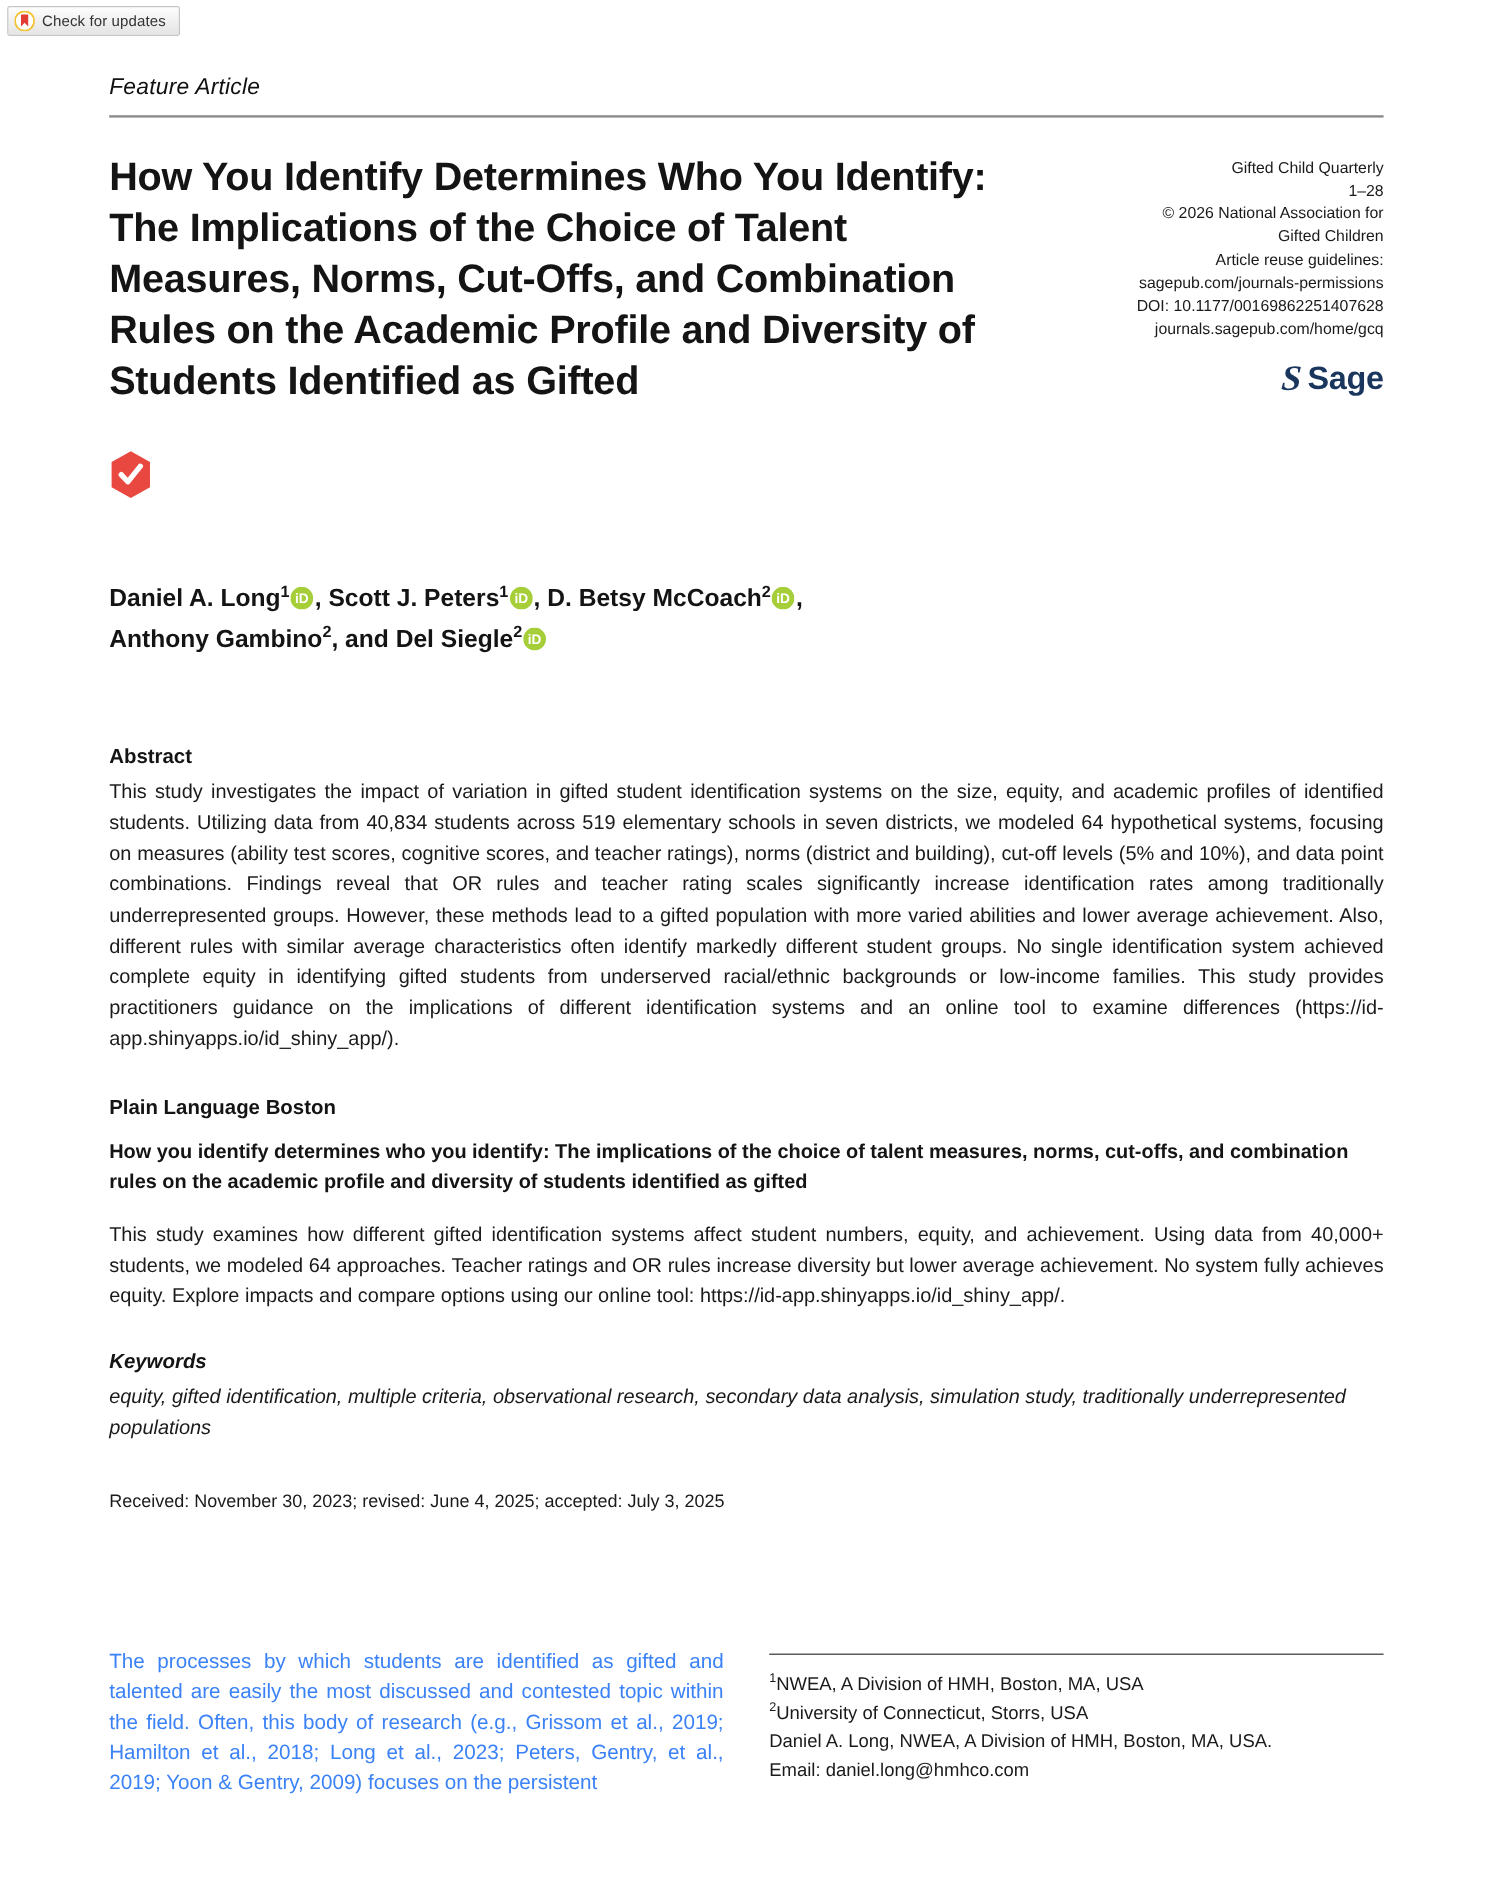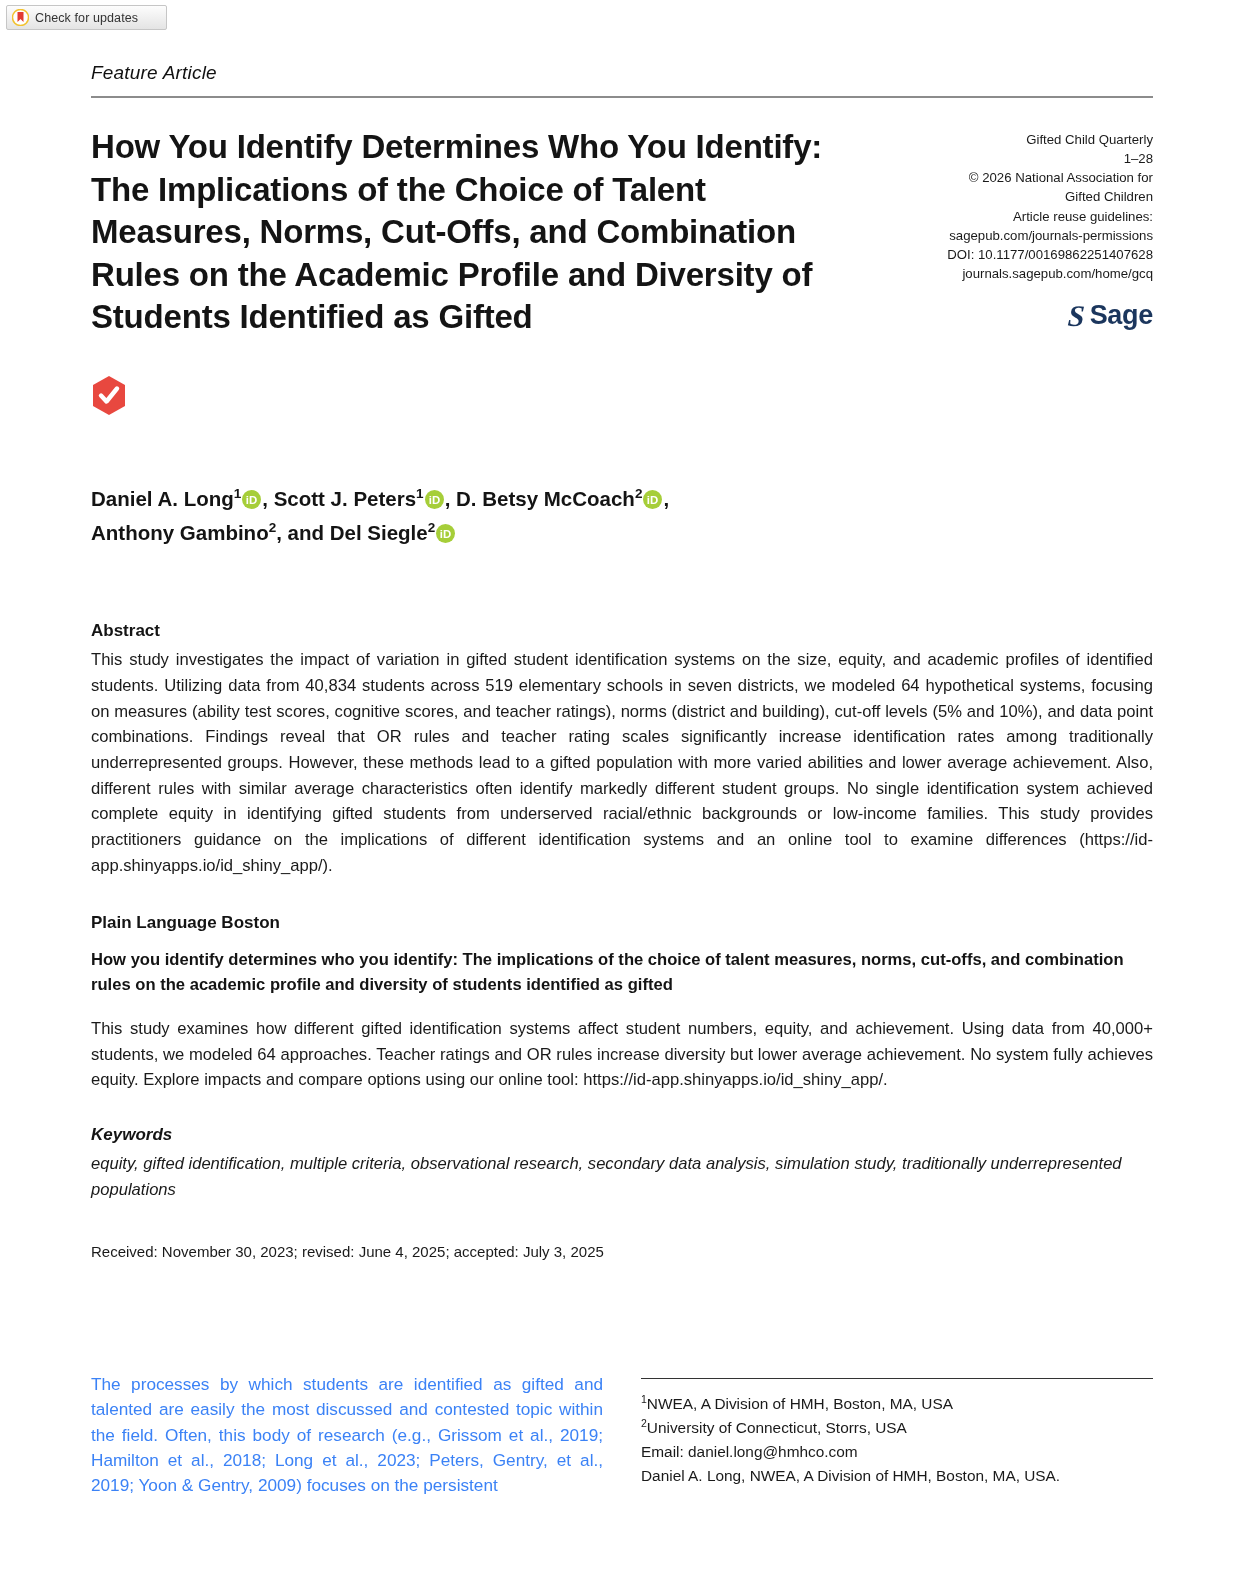--- a/index.html
+++ b/index.html
@@ -14,21 +14,21 @@
     font-family: "Liberation Sans", sans-serif;
     color: #1a1a1a;
     overflow: hidden;
   }
 
   
   .crossmark-widget {
     position: absolute;
     left: 6px;
     top: 5px;
-    width: 161px;
+    width: 144px;
     height: 25px;
     background: linear-gradient(to bottom, #fdfdfd 0%, #efefef 55%, #e4e4e4 100%);
     border: 1px solid #c6c6c6;
     border-radius: 2px;
     display: flex;
     align-items: center;
     gap: 6px;
     padding-left: 5px;
     box-sizing: border-box;
   }
@@ -321,17 +321,17 @@
   </div>
 
   <div class="cols">
     <div class="col-left">
       <p>The processes by which students are identified as gifted and talented are easily the most discussed and contested topic within the field. Often, this body of research (e.g., Grissom et al., 2019; Hamilton et al., 2018; Long et al., 2023; Peters, Gentry, et al., 2019; Yoon &amp; Gentry, 2009) focuses on the persistent</p>
     </div>
     <div class="col-right">
       <div class="aff-rule"></div>
       <div class="aff-line"><sup>1</sup><span>NWEA, A Division of HMH, Boston, MA, USA</span></div>
       <div class="aff-line"><sup>2</sup><span>University of Connecticut, Storrs, USA</span></div>
+      <div class="corr-line">Daniel A. Long, NWEA, A Division of HMH, Boston, MA, USA.</div>
       <div class="corr-line">Email: daniel.long@hmhco.com</div>
-      <div class="corr-line">Daniel A. Long, NWEA, A Division of HMH, Boston, MA, USA.</div>
     </div>
   </div>
 </div>
 
 </body></html>

